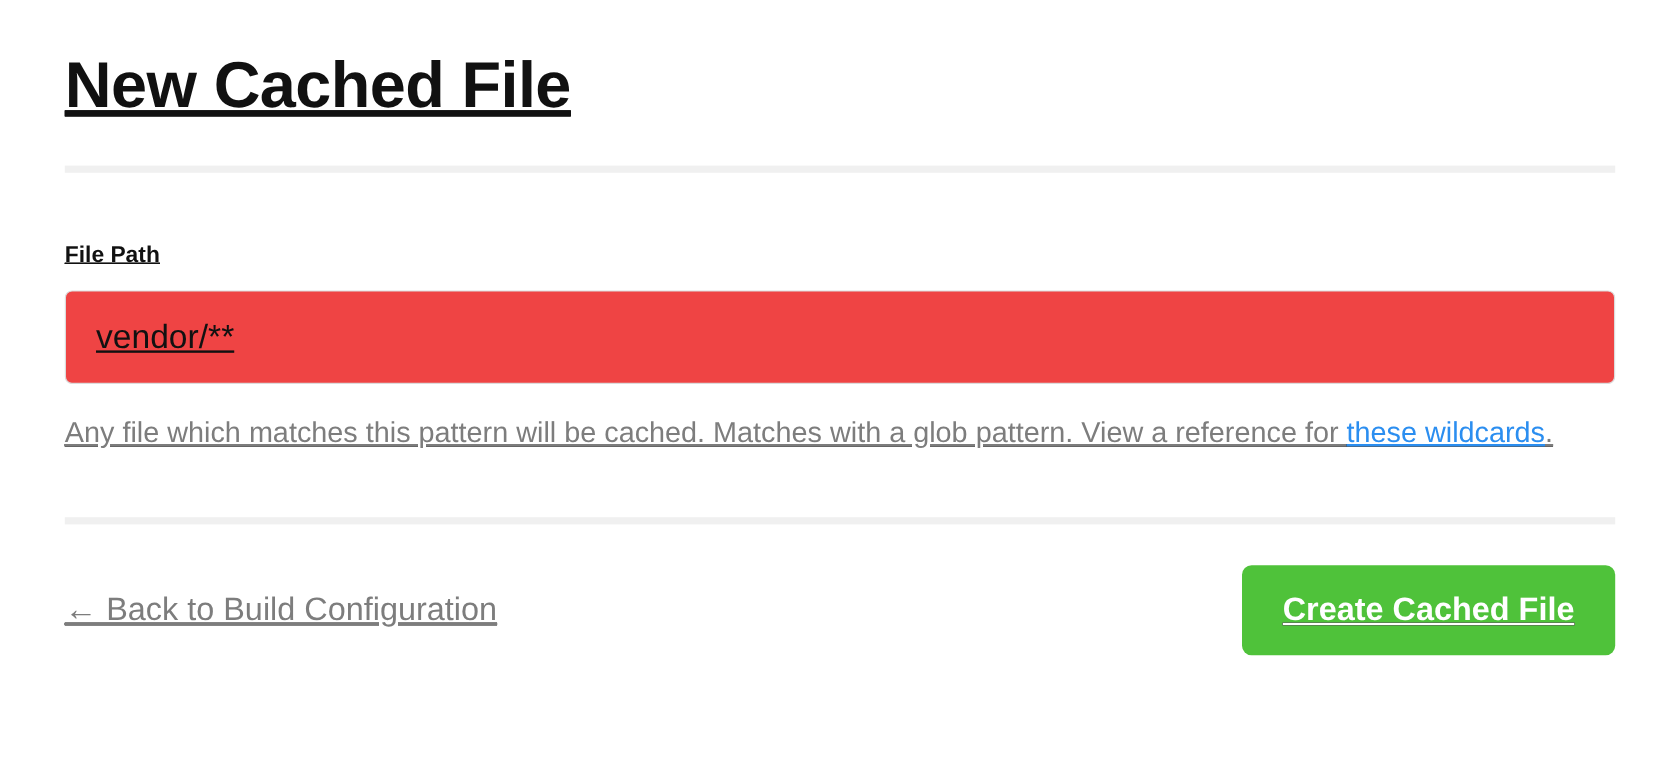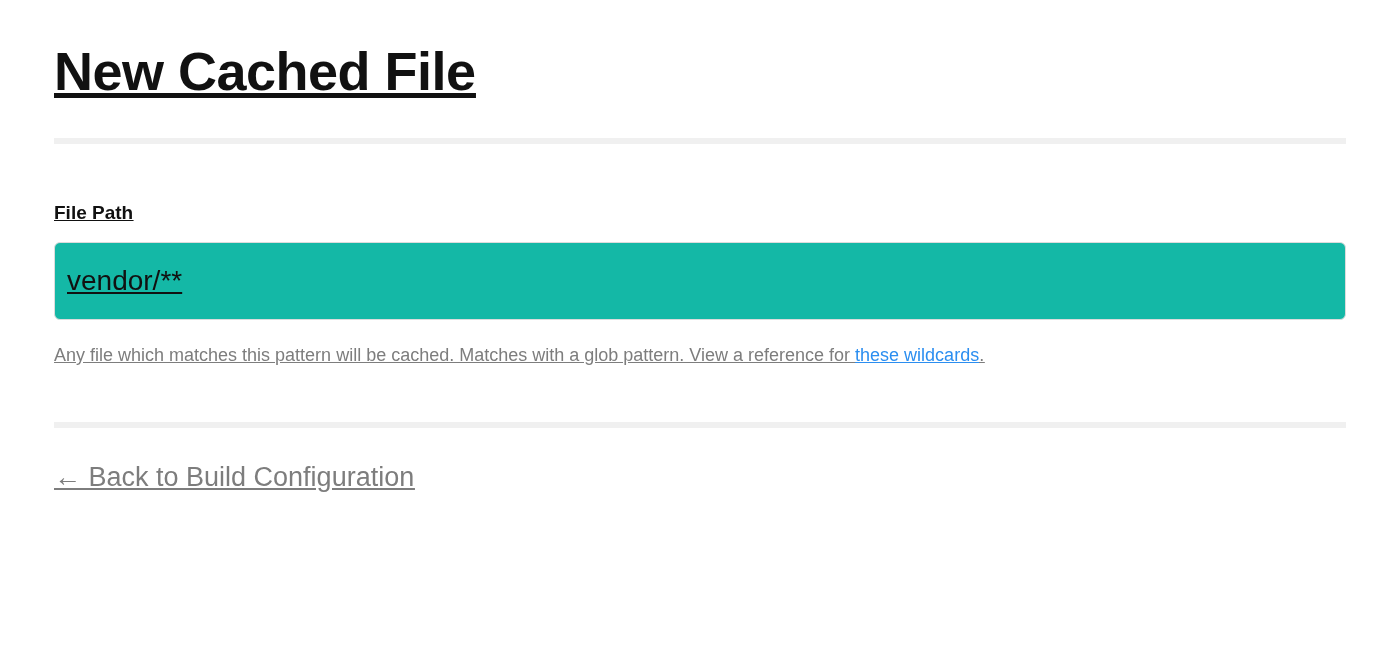--- a/index.html
+++ b/index.html
@@ -29,31 +29,31 @@
     .field-label {
       font-size: 19px;
       font-weight: 700;
       color: #111;
       margin-bottom: 18px;
       display: block;
     }
     .text-input {
       width: 100%;
       height: 78px;
-      padding: 0 12px;
+      padding: 0 25px;
       font-size: 28px;
-      background: #14b8a6;
+      background: #ef4444;
       border: 1px solid #dcdcdc;
       border-radius: 6px;
       color: #111;
       outline: none;
     }
     .help-text {
       margin-top: 22px;
-      font-size: 18px;
+      font-size: 24px;
       line-height: 1.55;
       color: #7d7d7d;
     }
     .help-link {
       color: #2b8ef0;
       text-decoration: underline;
     }
     .help-period {
       color: #7d7d7d;
     }
@@ -99,13 +99,14 @@
   <input type="text" class="text-input" value="vendor/**" style="">
   <p class="help-text">
     <span>Any file which matches this pattern will be cached. Matches with a glob pattern. View a reference for </span><a class="help-link">these wildcards</a><span class="help-period">.</span>
   </p>
 </div>
 
 <div class="footer-hr"></div>
 
 <div class="footer-row">
   <a class="back-link">← Back to Build Configuration</a>
+  <button class="primary-btn">Create Cached File</button>
 </div>
 
 </body></html>

